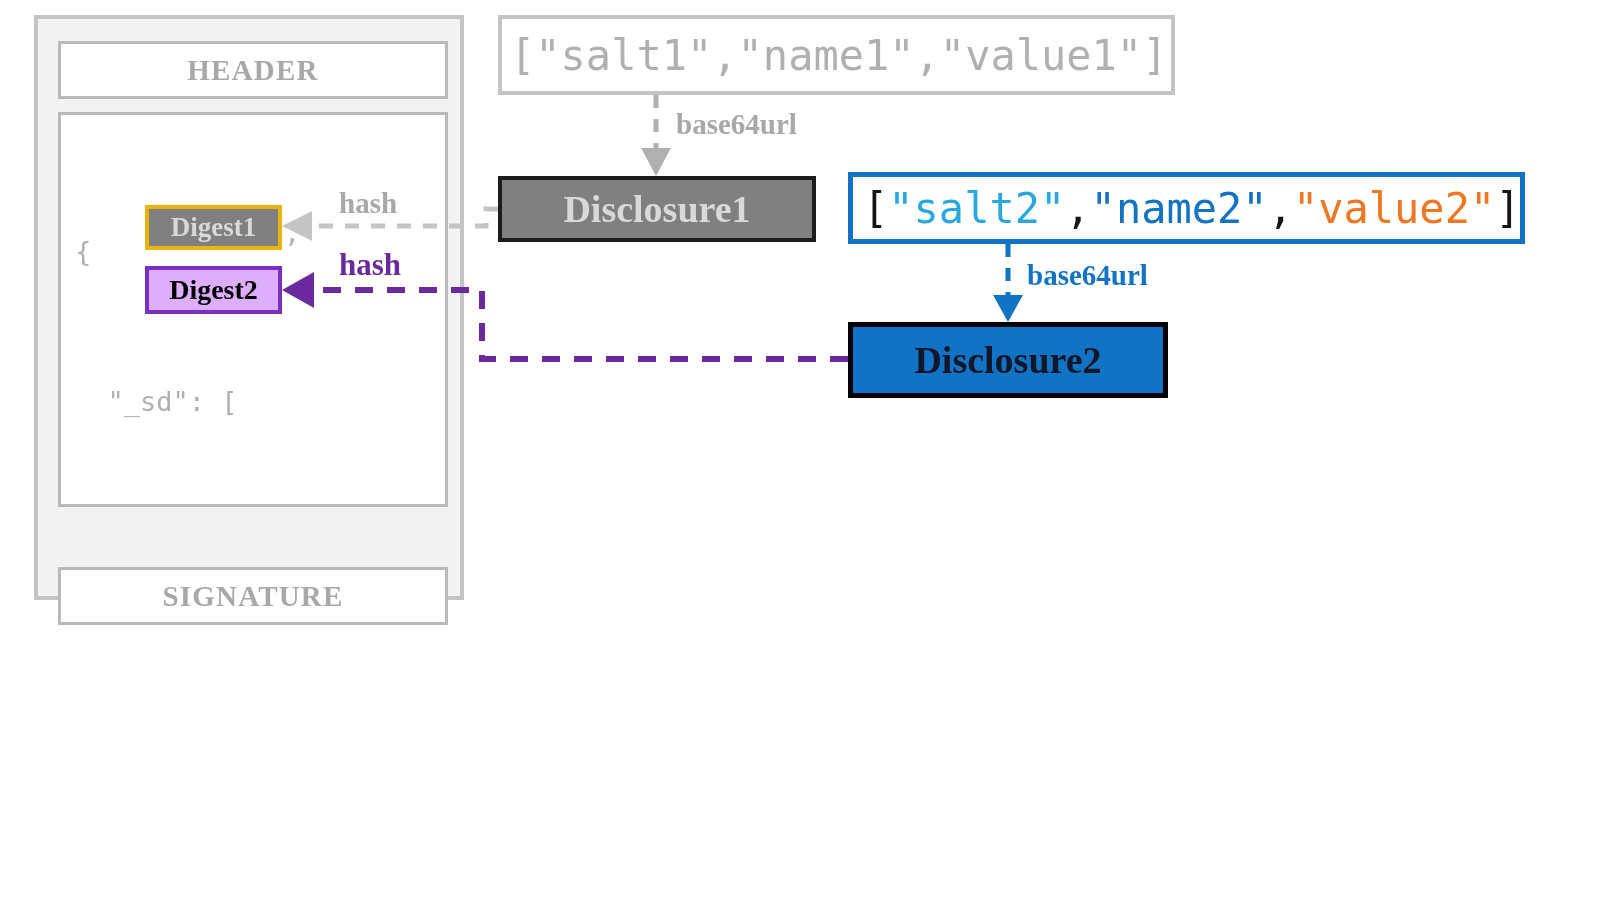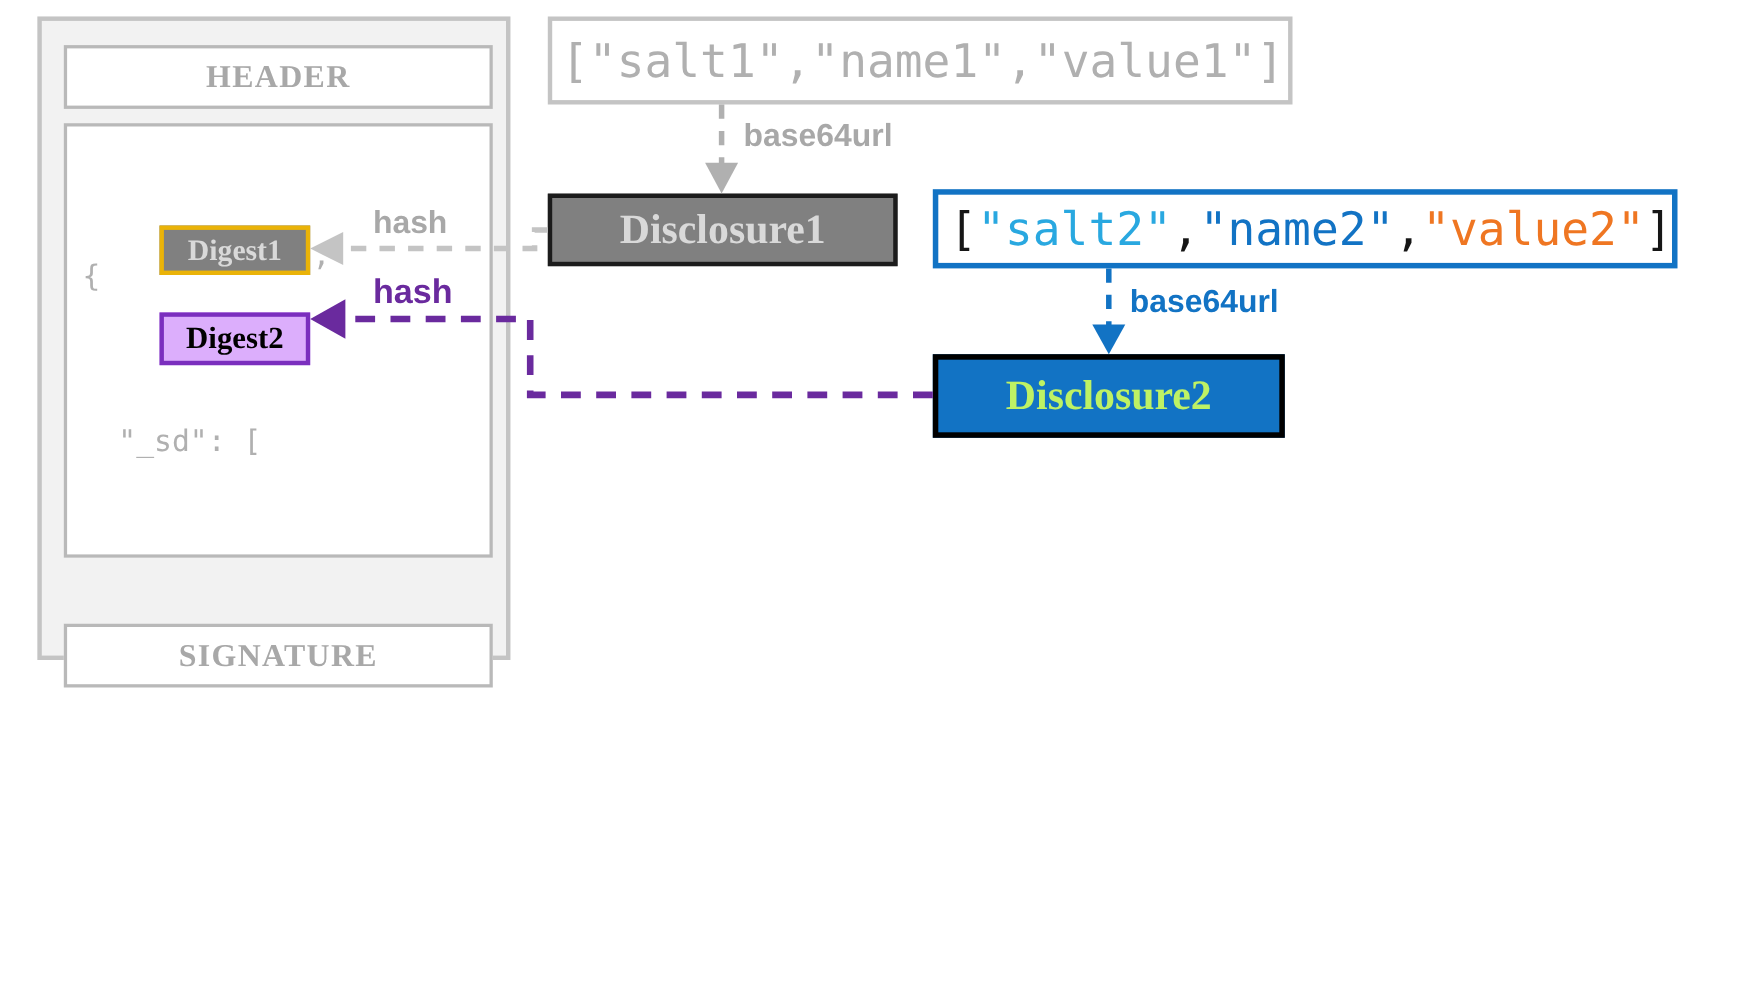--- a/index.html
+++ b/index.html
@@ -101,21 +101,20 @@
   }
   .digest2 {
     left: 145px;
     top: 266px;
     width: 137px;
     height: 48px;
     background: #dcaefc;
     border: 4px solid #7b2fbe;
     color: #000000;
     font-size: 28px;
-    margin-top: 18px;
   }
 
   
   .code-box {
     position: absolute;
     display: flex;
     align-items: center;
     box-sizing: border-box;
     font-family: "DejaVu Sans Mono", monospace;
     white-space: pre;
@@ -166,27 +165,27 @@
     border: 4px solid #1c1c1c;
     color: #d9d9d9;
   }
   .disclosure2 {
     left: 848px;
     top: 322px;
     width: 320px;
     height: 76px;
     background: #1273c4;
     border: 5px solid #000000;
-    color: #bef264;
+    color: #0f172a;
   }
 
   
   .edge-label {
     position: absolute;
-    font-family: Liberation Sans, sans-serif;
+    font-family: Liberation Serif, serif;
     font-weight: bold;
     white-space: nowrap;
     text-align: center;
   }
   .lbl-base64-1 {
     left: 676px;
     top: 108px;
     font-size: 29px;
     color: #a8a8a8;
   }

